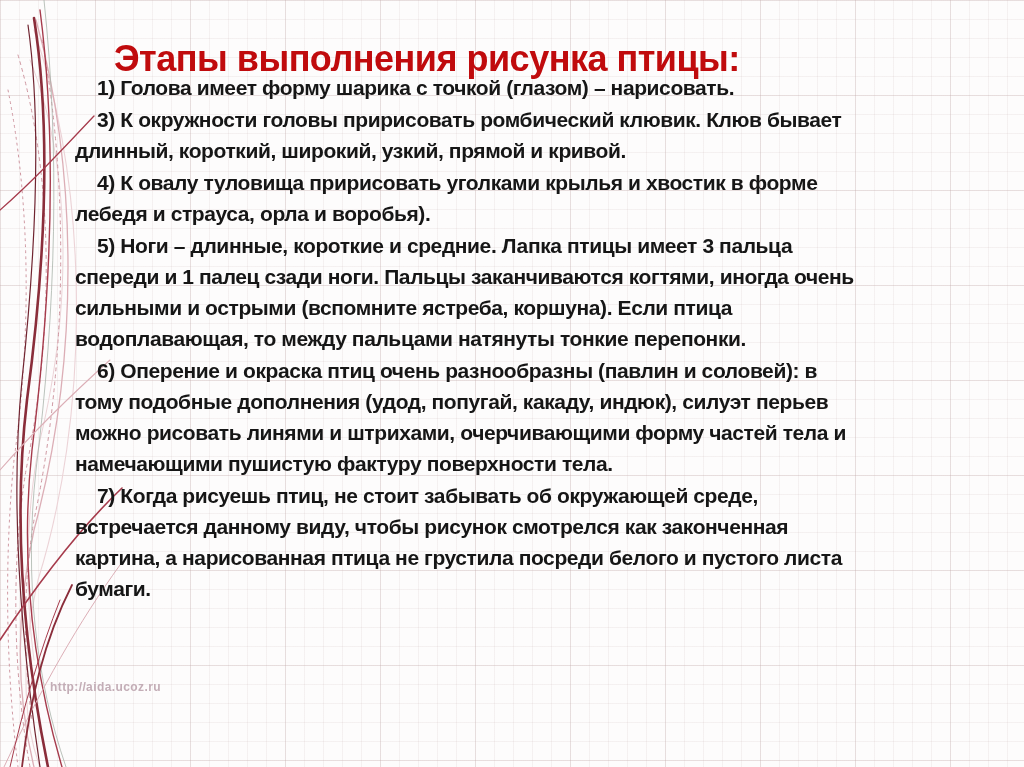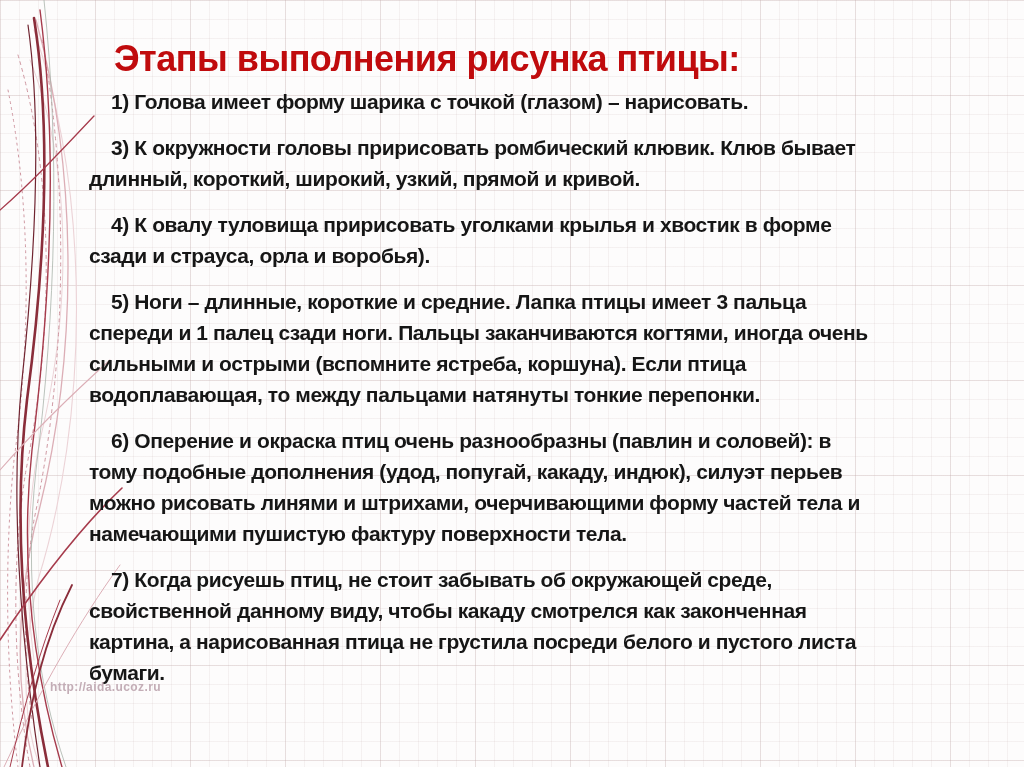--- a/index.html
+++ b/index.html
@@ -30,21 +30,21 @@
   .title{
     position:absolute;left:98px;top:22px;margin:16px;
     font-size:36px;font-weight:bold;letter-spacing:-0.5px;
     color:var(--title_color,#c00b0d);white-space:pre;
   }
   .content{
     position:absolute;left:74px;top:71px;width:905px;
     font-size:21px;font-weight:bold;line-height:31px;
     letter-spacing:-0.4px;color:var(--text_color,#161616);
   }
-  .para{margin:15px;}
+  .para{margin:1px;}
   .line{white-space:pre;}
   .line.first{padding-left:22px;}
   .watermark{
     position:absolute;left:50px;top:680px;
     font-size:12px;letter-spacing:0.4px;
     color:var(--watermark_color,#c3adb6);
     font-weight:bold;
   }
 </style>
 </head>
@@ -76,37 +76,37 @@
   <div class="content">
       <div class="para">
         <div class="line first">1) Голова имеет форму шарика с точкой (глазом) – нарисовать.</div>
       </div>
       <div class="para">
         <div class="line first">3) К окружности головы пририсовать ромбический клювик. Клюв бывает</div>
         <div class="line">длинный, короткий, широкий, узкий, прямой и кривой.</div>
       </div>
       <div class="para">
         <div class="line first">4) К овалу туловища пририсовать уголками крылья и хвостик в форме</div>
-        <div class="line">сзади и страуса, орла и воробья).</div>
+        <div class="line">лебедя и страуса, орла и воробья).</div>
       </div>
       <div class="para">
         <div class="line first">5) Ноги – длинные, короткие и средние. Лапка птицы имеет 3 пальца</div>
         <div class="line">спереди и 1 палец сзади ноги. Пальцы заканчиваются когтями, иногда очень</div>
         <div class="line">сильными и острыми (вспомните ястреба, коршуна). Если птица</div>
         <div class="line">водоплавающая, то между пальцами натянуты тонкие перепонки.</div>
       </div>
       <div class="para">
         <div class="line first">6) Оперение и окраска птиц очень разнообразны (павлин и соловей): в</div>
         <div class="line">тому подобные дополнения (удод, попугай, какаду, индюк), силуэт перьев</div>
         <div class="line">можно рисовать линями и штрихами, очерчивающими форму частей тела и</div>
         <div class="line">намечающими пушистую фактуру поверхности тела.</div>
       </div>
       <div class="para">
         <div class="line first">7) Когда рисуешь птиц, не стоит забывать об окружающей среде,</div>
-        <div class="line">свойственной данному виду, чтобы какаду смотрелся как законченная</div>
+        <div class="line">встречается данному виду, чтобы рисунок смотрелся как законченная</div>
         <div class="line">картина, а нарисованная птица не грустила посреди белого и пустого листа</div>
         <div class="line">бумаги.</div>
       </div>
     </div>
 
   <div class="watermark">http://aida.ucoz.ru</div>
 
 </div>
 
 </body></html>

